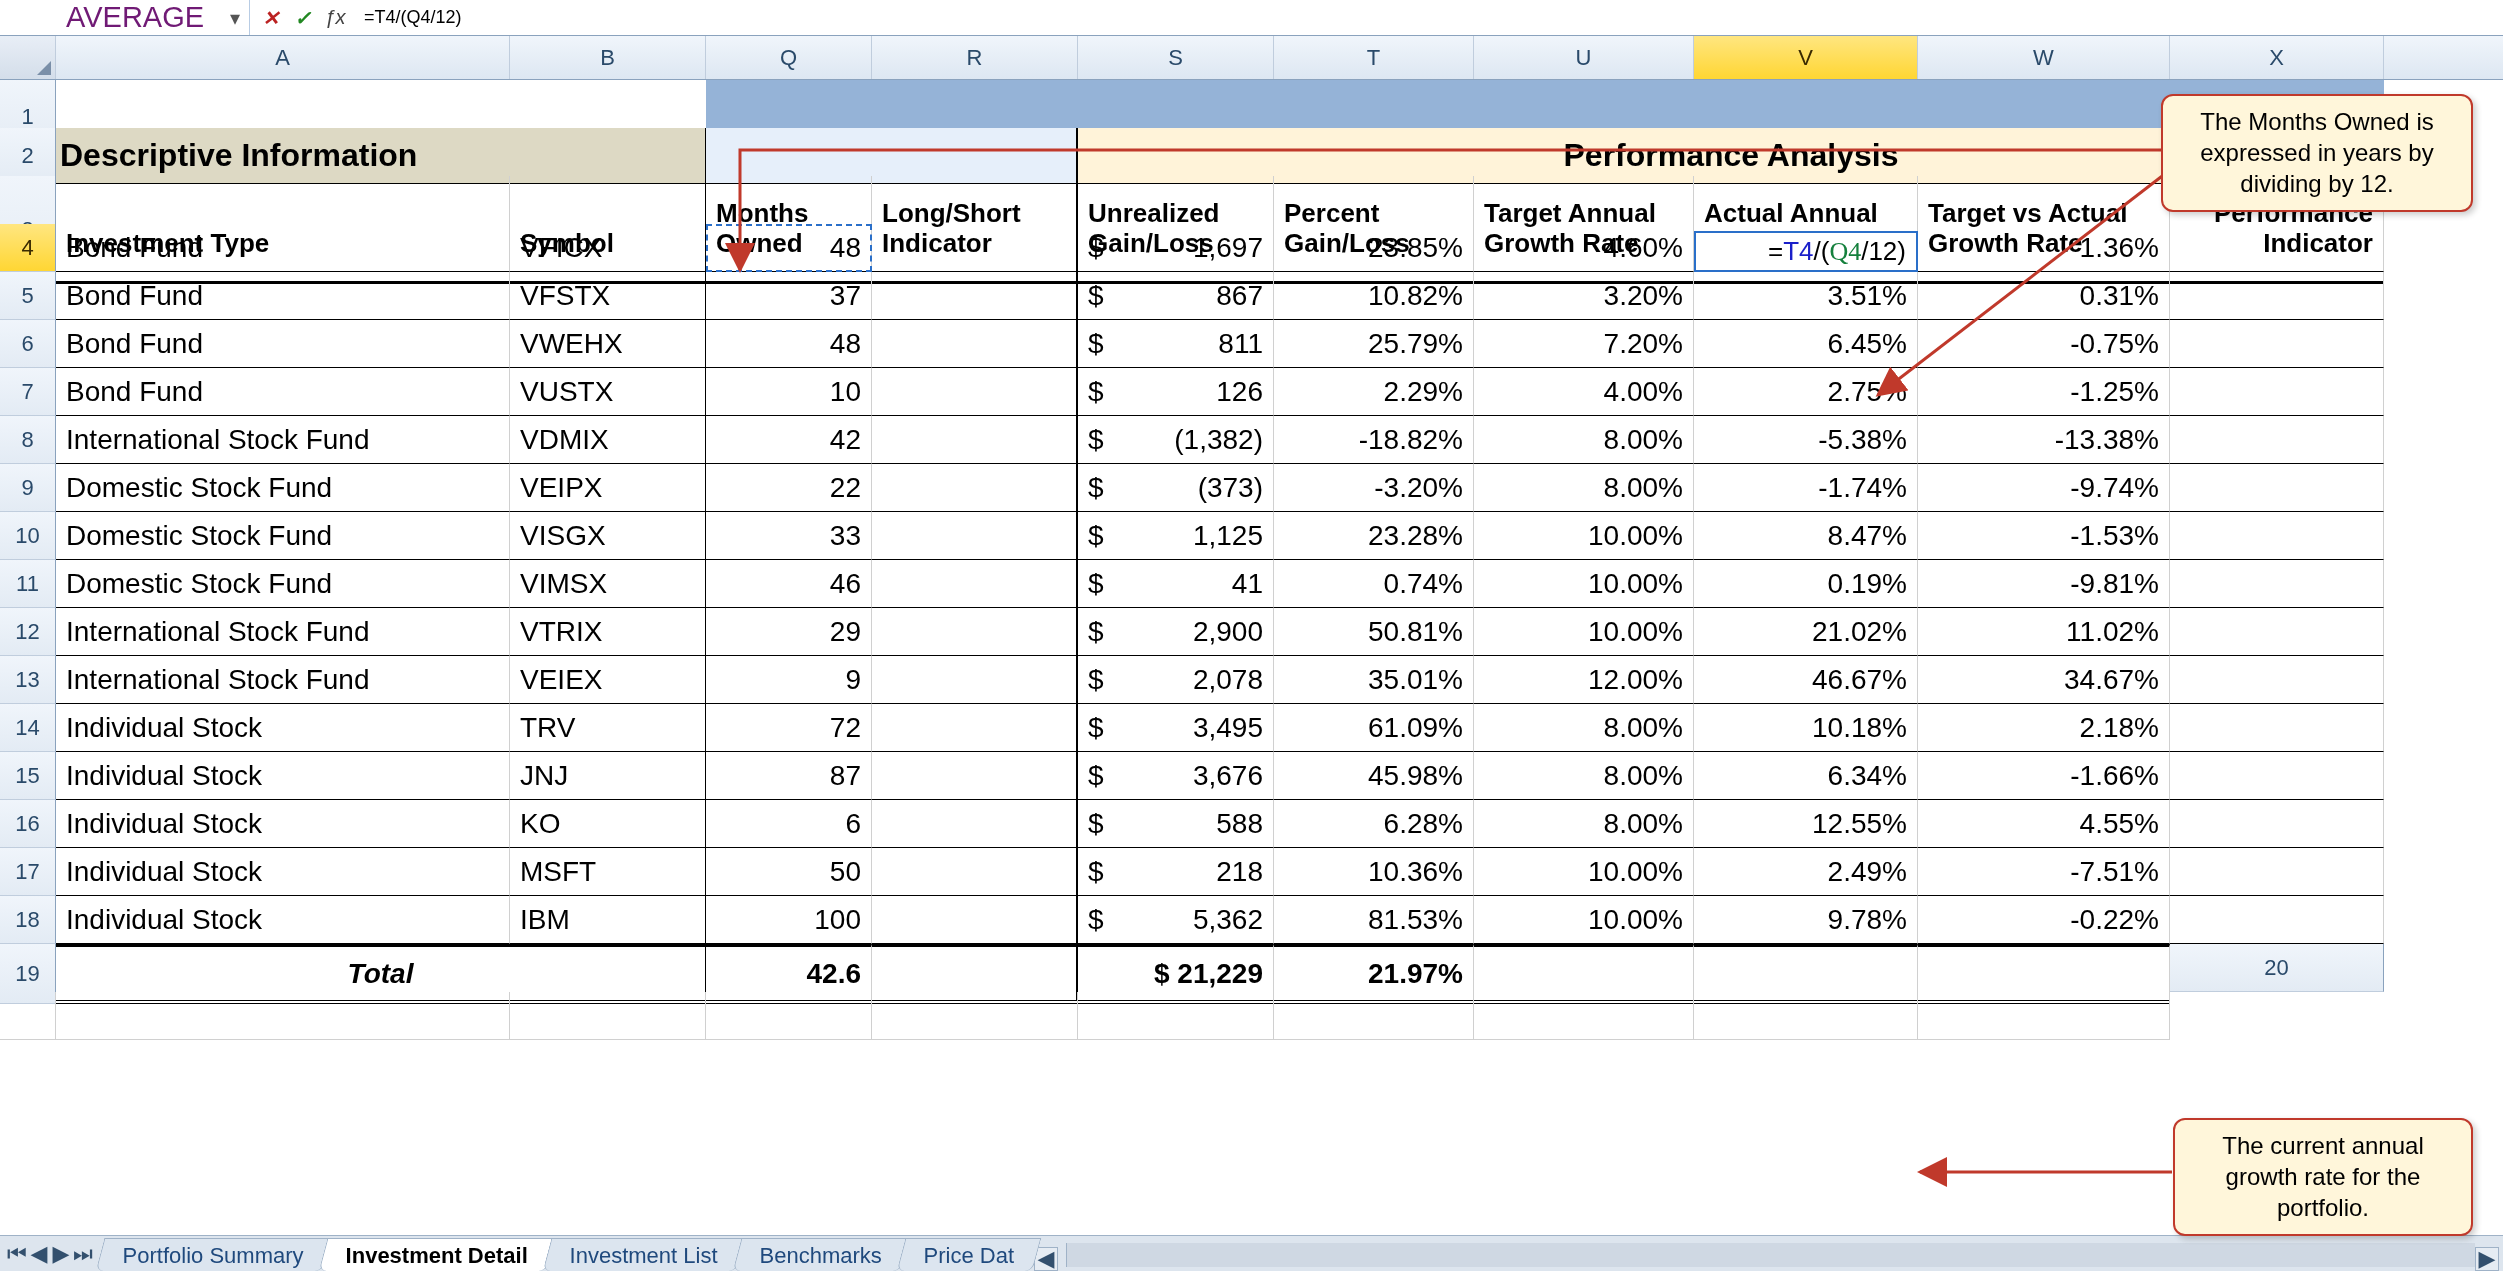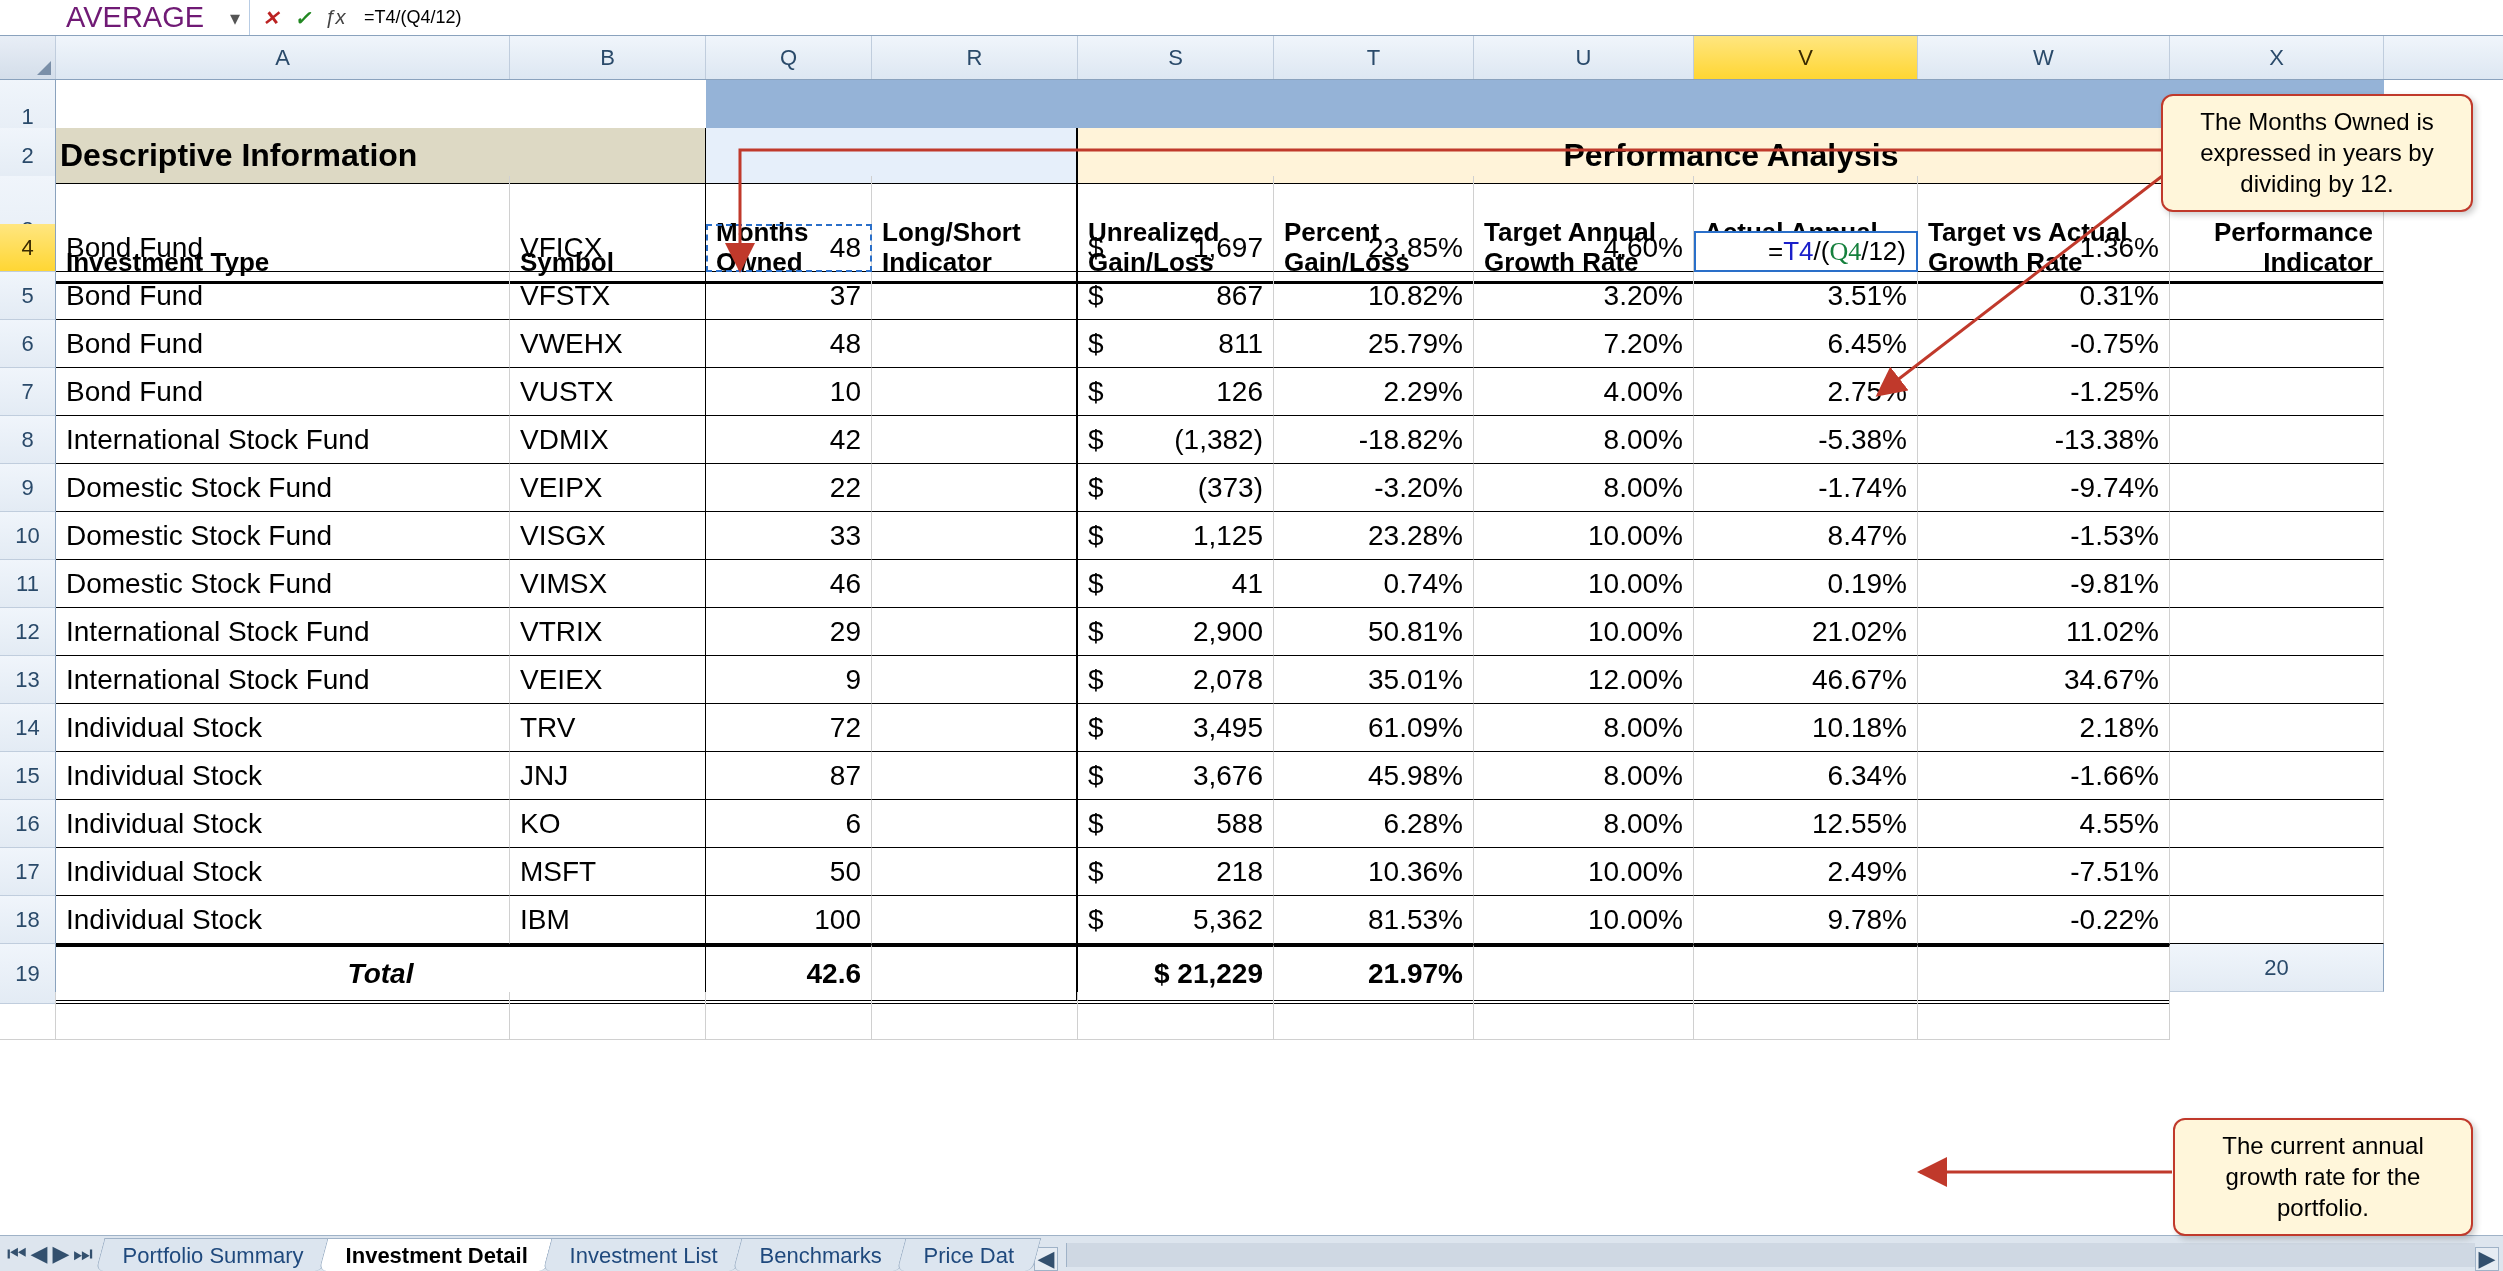--- a/index.html
+++ b/index.html
@@ -133,21 +133,21 @@
     border-right:2px solid #000;
   }
   .sec-perf{
     grid-column:6 / 12;
     background:#fff3d9;
     border-bottom:1px solid #000;
     font-weight:bold;font-size:32px;
     display:flex;align-items:center;justify-content:center;
   }
   
-  .hdr3 { font-weight:bold; font-size:26px; border-bottom:3px solid #000; align-items:flex-end; padding-bottom:3px;}
+  .hdr3 { font-weight:bold; font-size:26px; border-bottom:3px solid #000; align-items:flex-end; padding-bottom:22px;}
   .after-B{border-right:1px solid #000 !important;}
   .after-R{border-right:2px solid #000 !important;}
   .tbl-cell{border-bottom:1px solid #000;}
   .total-lbl{font-style:italic;justify-content:center;}
   
   .editing{ color:#000; border:2px solid #2a6fc9 !important; background:#fff; font-family: Arial; font-size:26px; justify-content:flex-end; position:relative;margin-top:7px;}
   
   .ref1{ outline:2px dashed #2a6fc9; outline-offset:-2px;}
   .formula-part-q4{color:#15803d;font-family:Liberation Serif, serif;}
   .formula-part-t4{color:#1a1fc9;}

